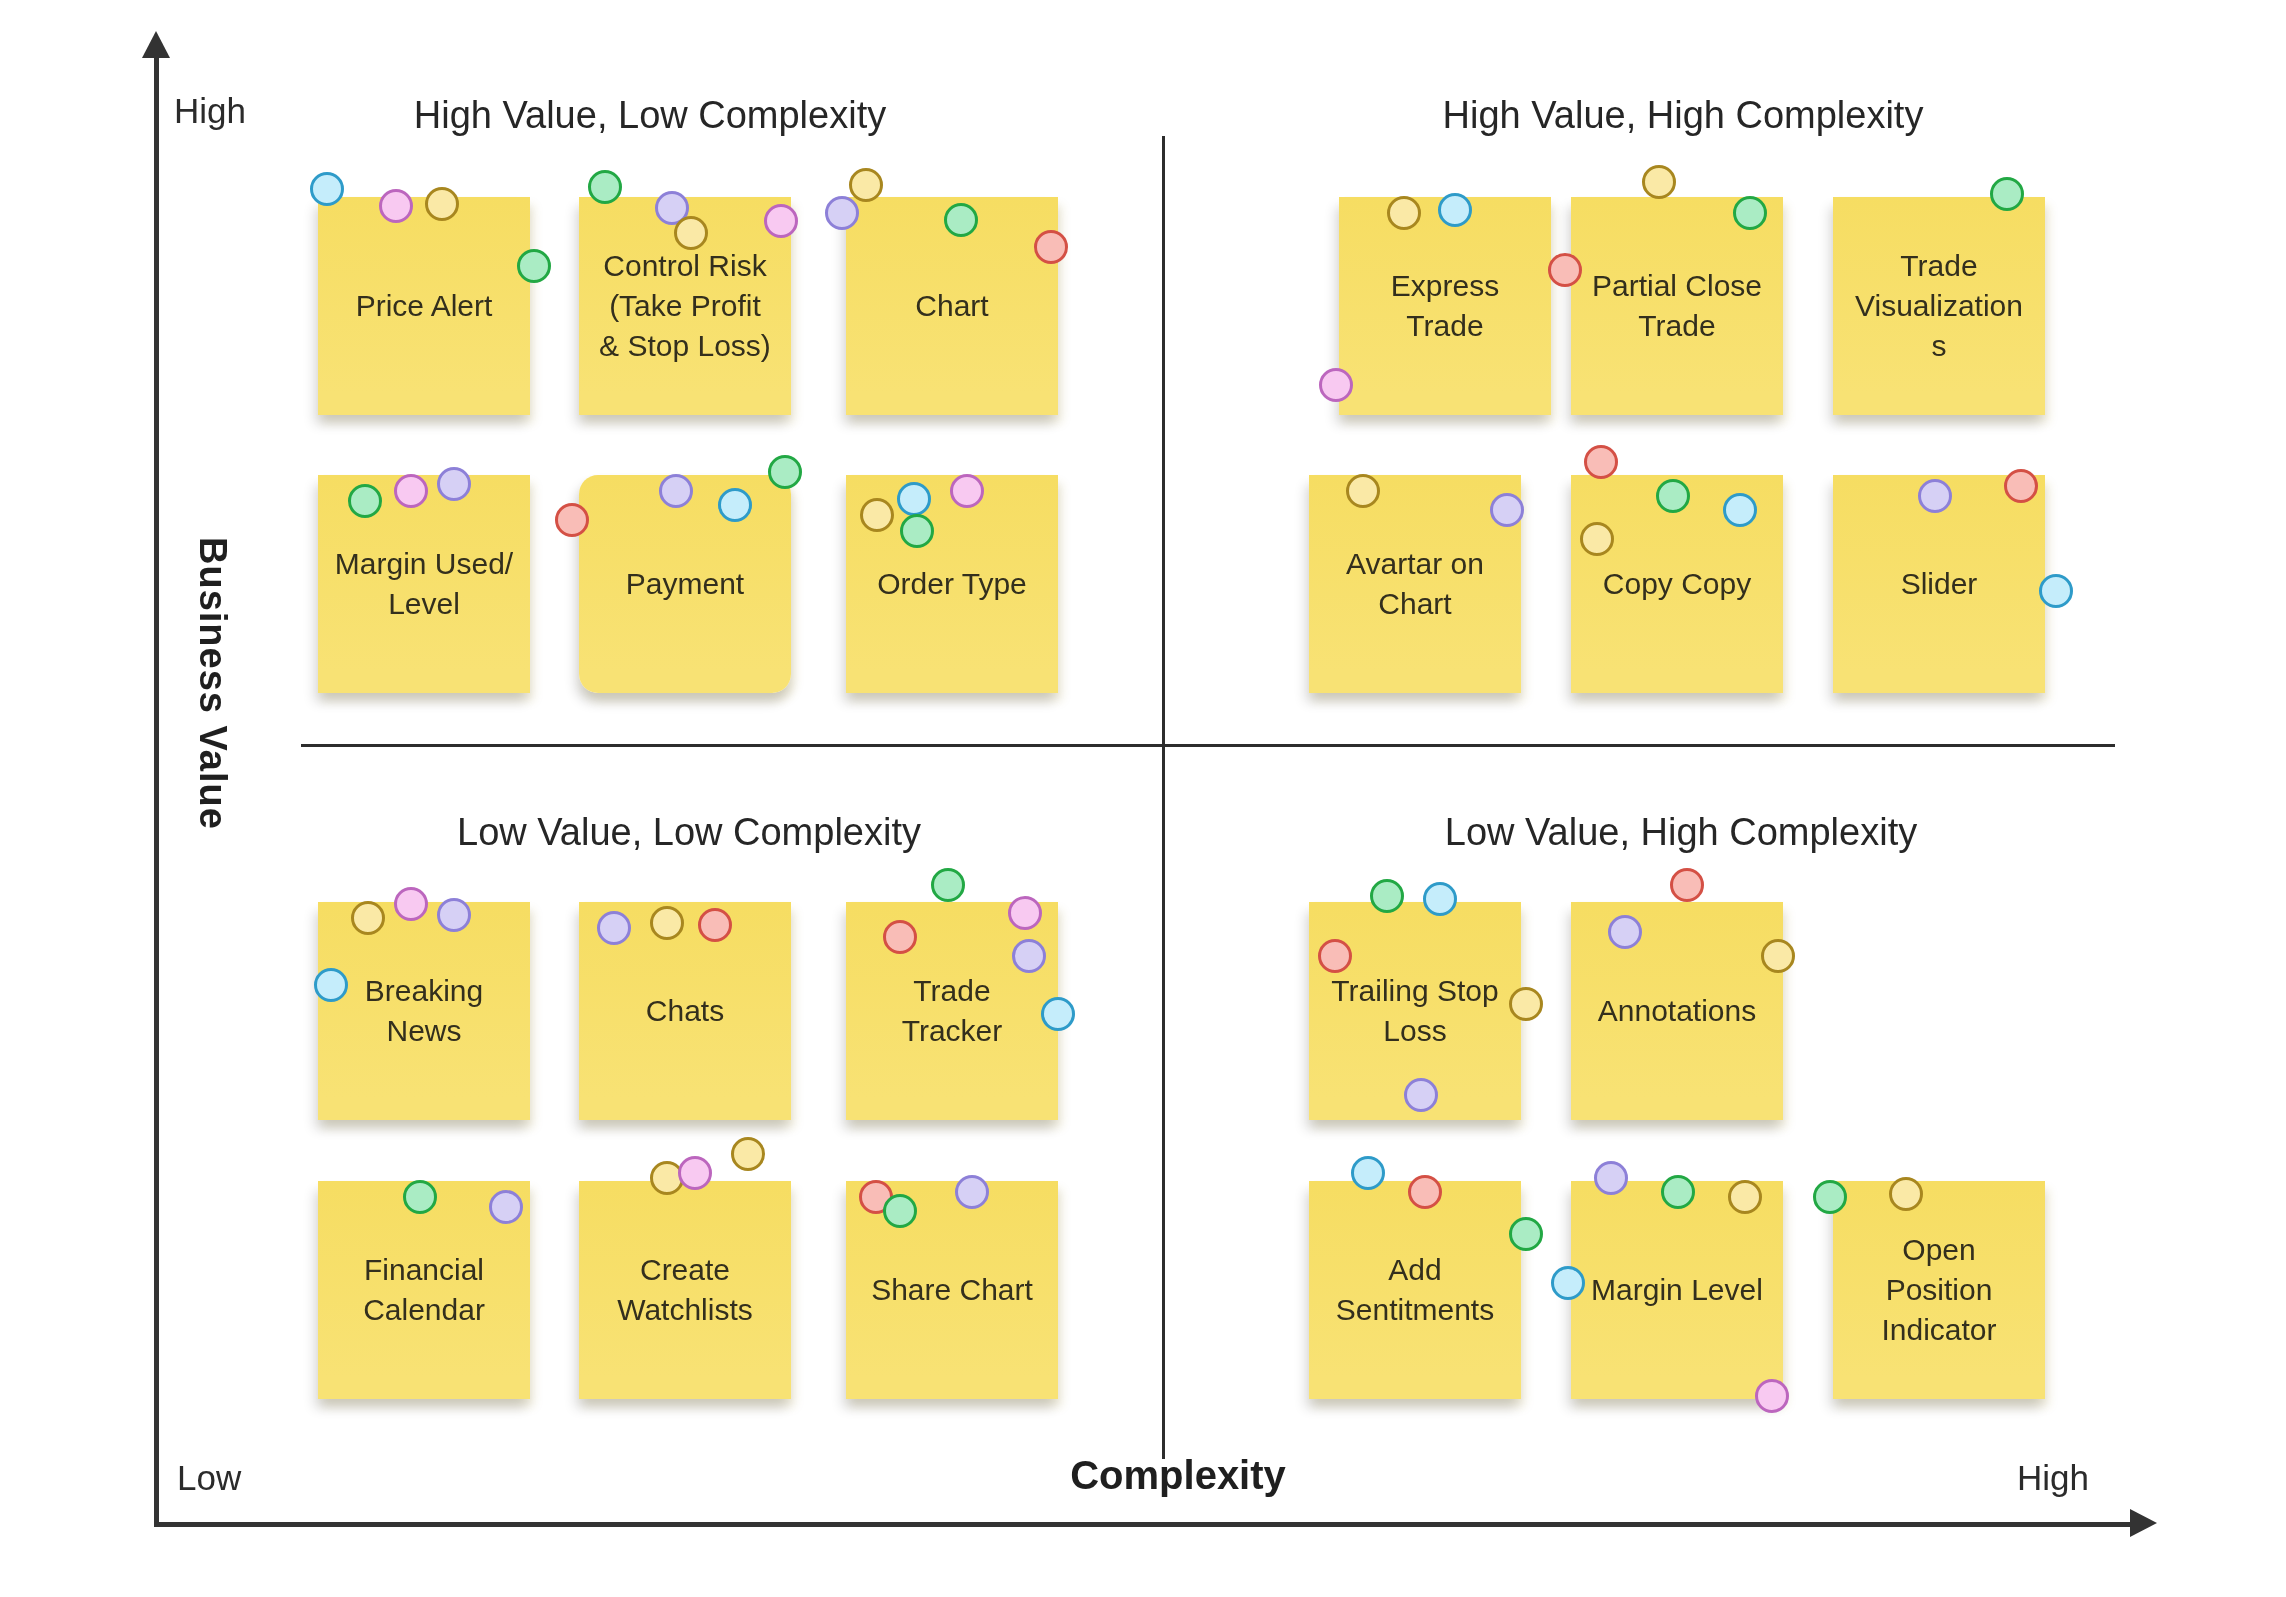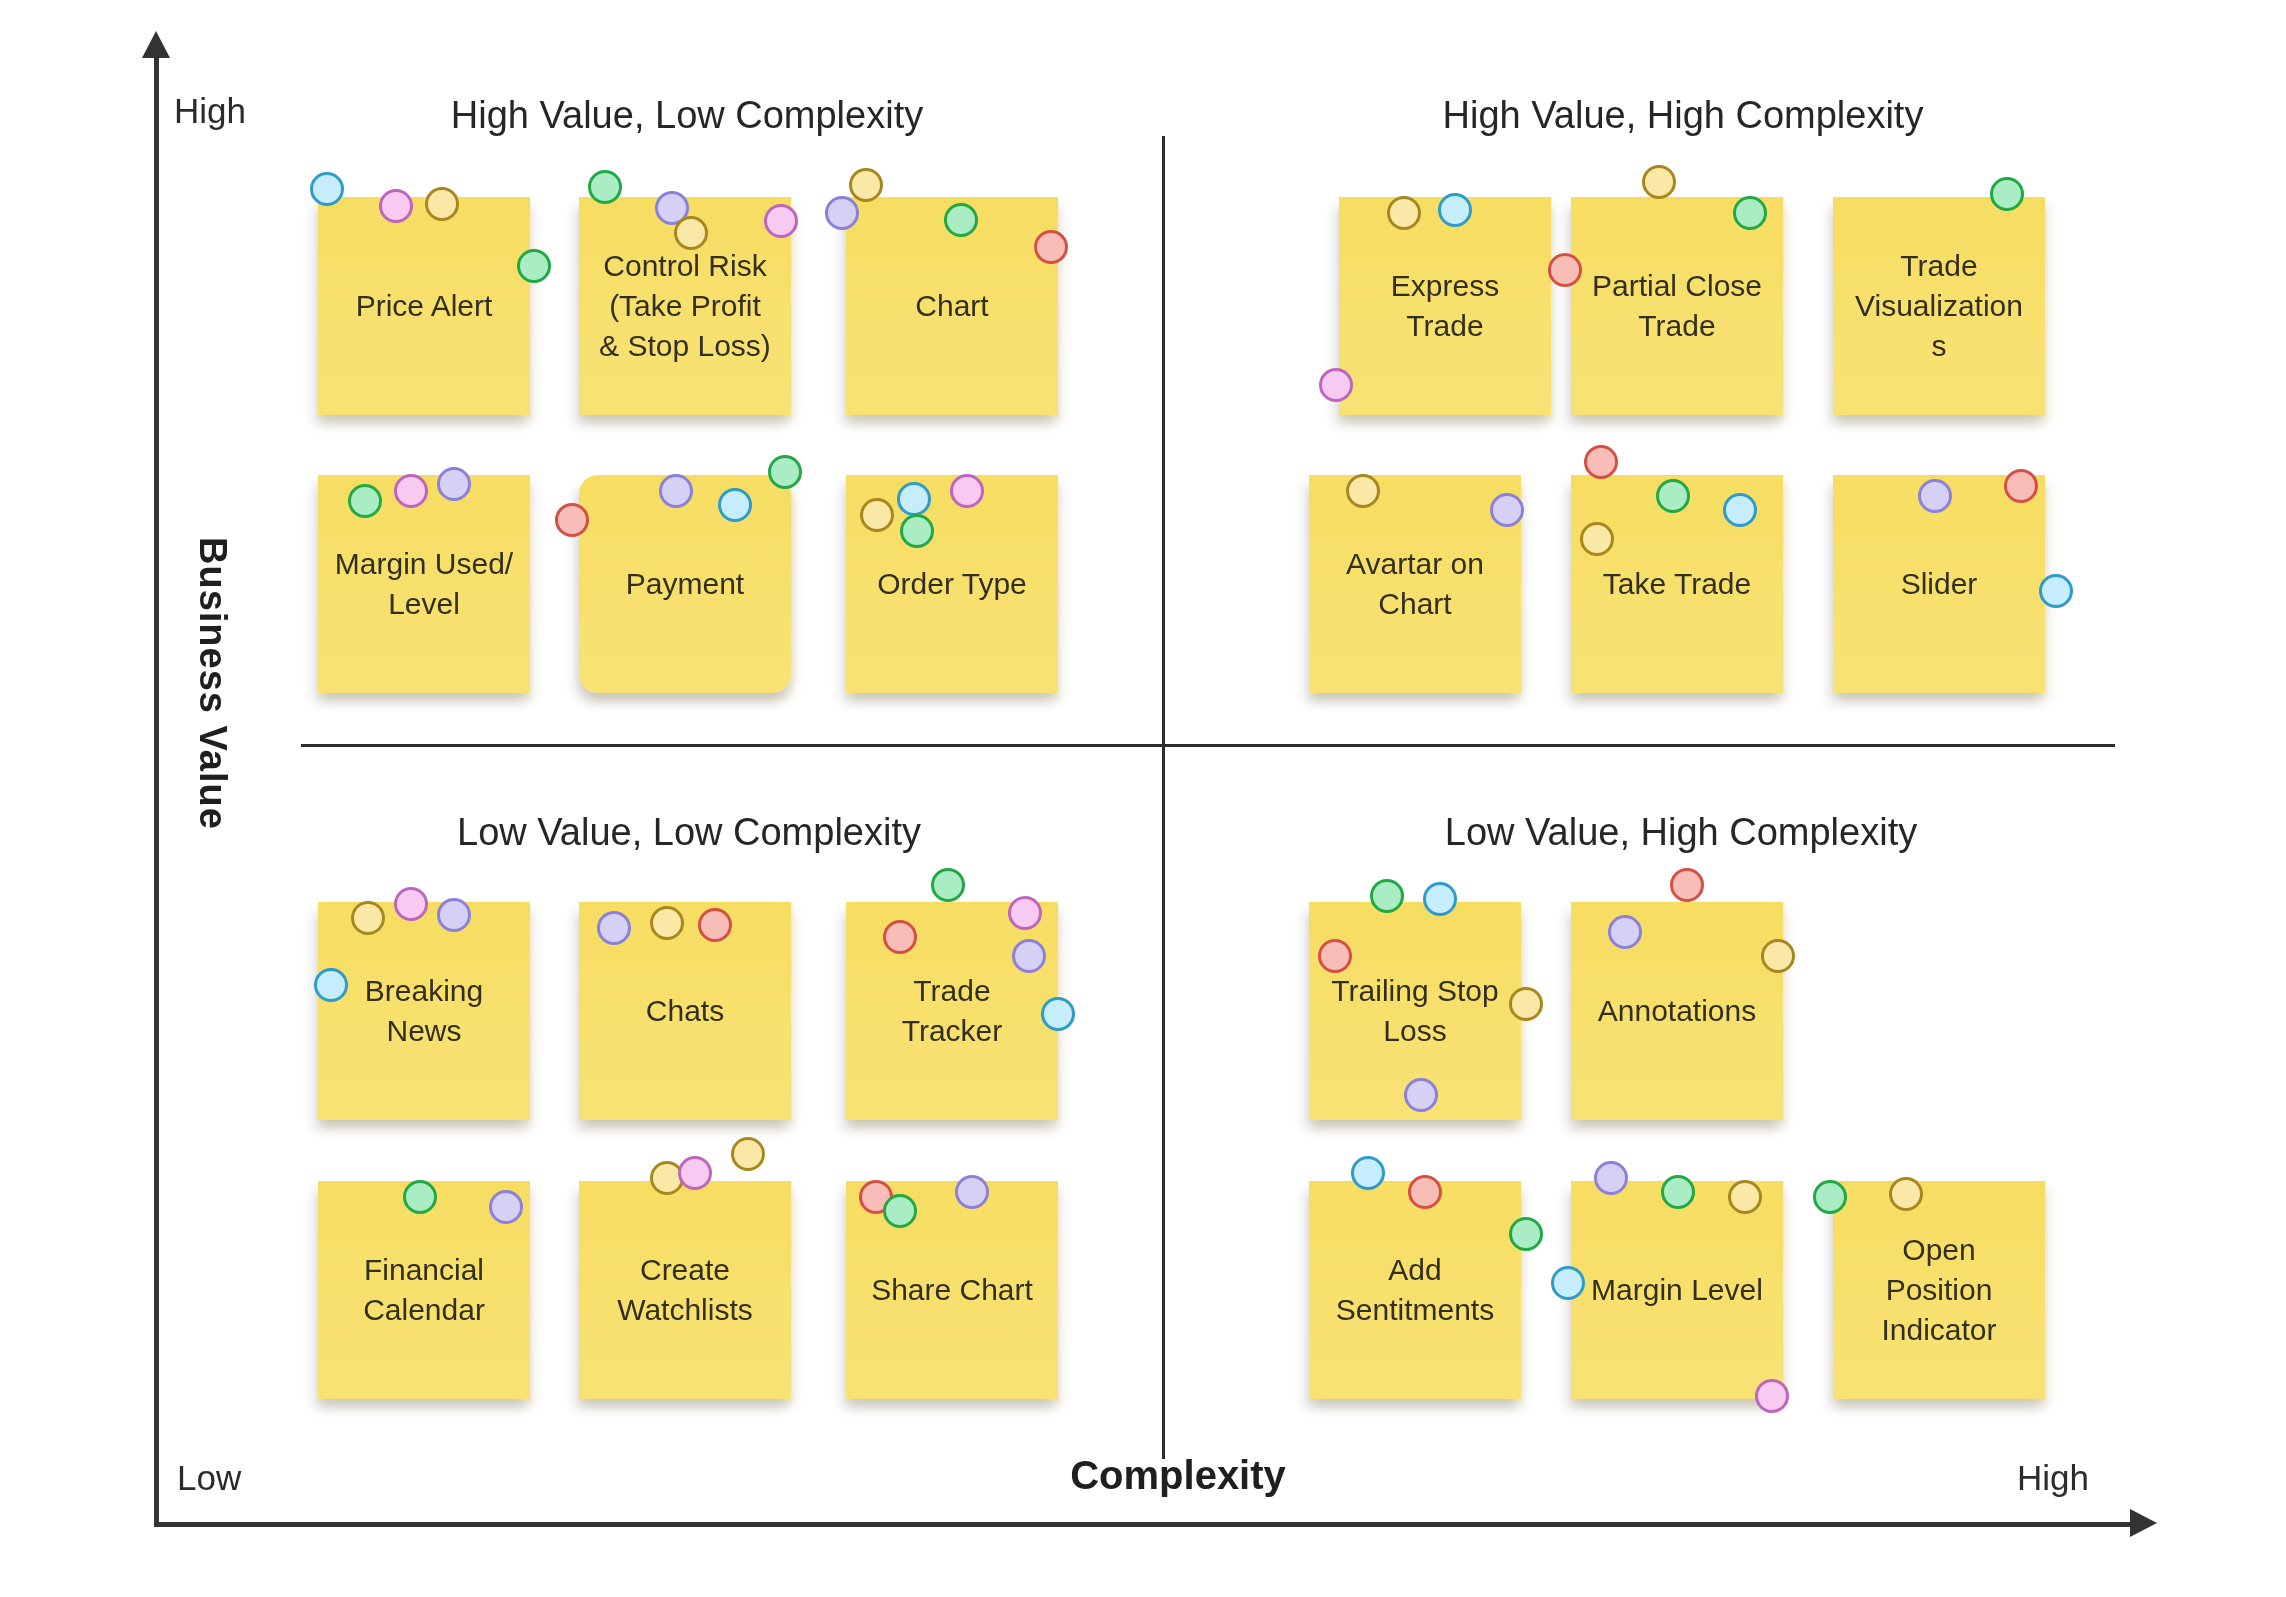--- a/index.html
+++ b/index.html
@@ -46,21 +46,21 @@
   <div class="arrow-right"></div>
   <div class="divider-v"></div>
   <div class="divider-h"></div>
 
   <div class="axis-end" style="left:174px;top:91px;">High</div>
   <div class="axis-end" style="left:177px;top:1458px;">Low</div>
   <div class="axis-end" style="left:2017px;top:1458px;">High</div>
   <div class="y-axis-title">Business Value</div>
   <div class="x-axis-title">Complexity</div>
 
-  <div class="quad-title" style="left:687px;top:96px;">High Value, Low Complexity</div>
+  <div class="quad-title" style="left:650px;top:96px;">High Value, Low Complexity</div>
   <div class="quad-title" style="left:1683px;top:96px;">High Value, High Complexity</div>
   <div class="quad-title" style="left:689px;top:813px;">Low Value, Low Complexity</div>
   <div class="quad-title" style="left:1681px;top:813px;">Low Value, High Complexity</div>
 
   <div class="note" style="left:318px;top:197px;">
     <span class="note-label">Price Alert</span>
       <span class="dot" style="left: -7.6px; top: -25px; background: rgb(197, 237, 251); border-color: rgb(46, 155, 201);"></span>
       <span class="dot" style="left: 61px; top: -7.6px; background: rgb(248, 201, 241); border-color: rgb(188, 102, 190);"></span>
       <span class="dot" style="left: 107px; top: -10.5px; background: rgb(250, 233, 166); border-color: rgb(168, 135, 31);"></span>
       <span class="dot" style="left: 199px; top: 52px; background: rgb(170, 236, 196); border-color: rgb(34, 168, 68);"></span>
@@ -123,21 +123,21 @@
 s</span>
       <span class="dot" style="left: 157px; top: -20px; background: rgb(170, 236, 196); border-color: rgb(34, 168, 68);"></span>
     </div>
   <div class="note" style="left:1309px;top:475px;">
     <span class="note-label">Avartar on
 Chart</span>
       <span class="dot" style="left: 37px; top: -1px; background: rgb(250, 233, 166); border-color: rgb(168, 135, 31);"></span>
       <span class="dot" style="left: 181px; top: 18px; background: rgb(214, 208, 245); border-color: rgb(141, 128, 216);"></span>
     </div>
   <div class="note" style="left:1571px;top:475px;">
-    <span class="note-label">Take Trade</span>
+    <span class="note-label">Copy Copy</span>
       <span class="dot" style="left: 13.4px; top: -30px; background: rgb(249, 189, 183); border-color: rgb(212, 80, 69);"></span>
       <span class="dot" style="left: 85px; top: 3.8px; background: rgb(170, 236, 196); border-color: rgb(34, 168, 68);"></span>
       <span class="dot" style="left: 152px; top: 18px; background: rgb(197, 237, 251); border-color: rgb(46, 155, 201);"></span>
       <span class="dot" style="left: 8.6px; top: 47px; background: rgb(250, 233, 166); border-color: rgb(168, 135, 31);"></span>
     </div>
   <div class="note" style="left:1833px;top:475px;">
     <span class="note-label">Slider</span>
       <span class="dot" style="left: 85px; top: 3.8px; background: rgb(214, 208, 245); border-color: rgb(141, 128, 216);"></span>
       <span class="dot" style="left: 171px; top: -5.7px; background: rgb(249, 189, 183); border-color: rgb(212, 80, 69);"></span>
       <span class="dot" style="left: 206px; top: 99px; background: rgb(197, 237, 251); border-color: rgb(46, 155, 201);"></span>

